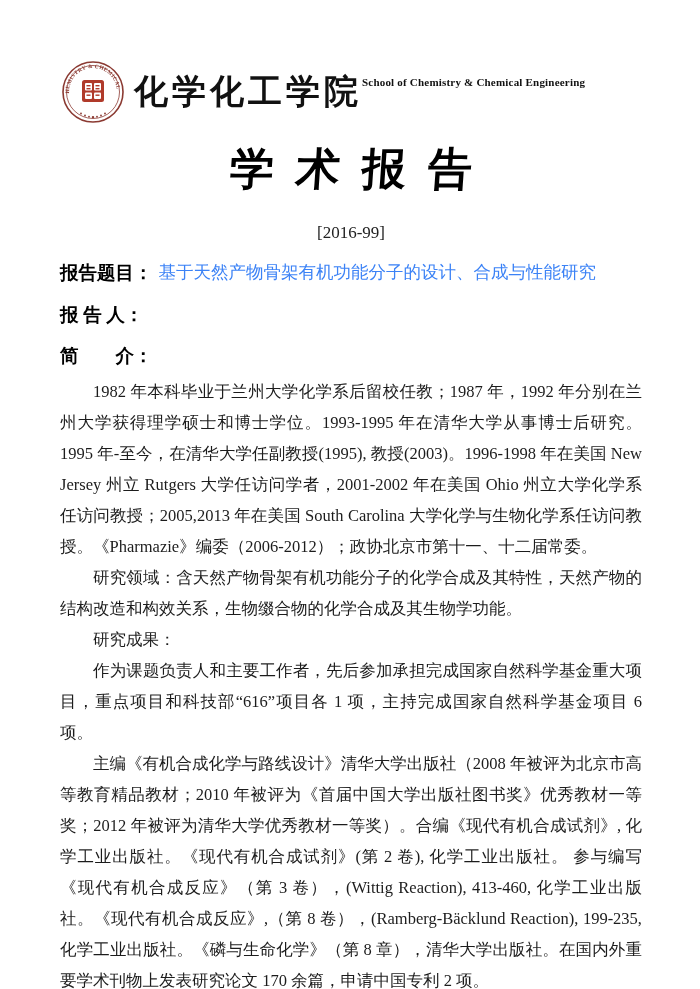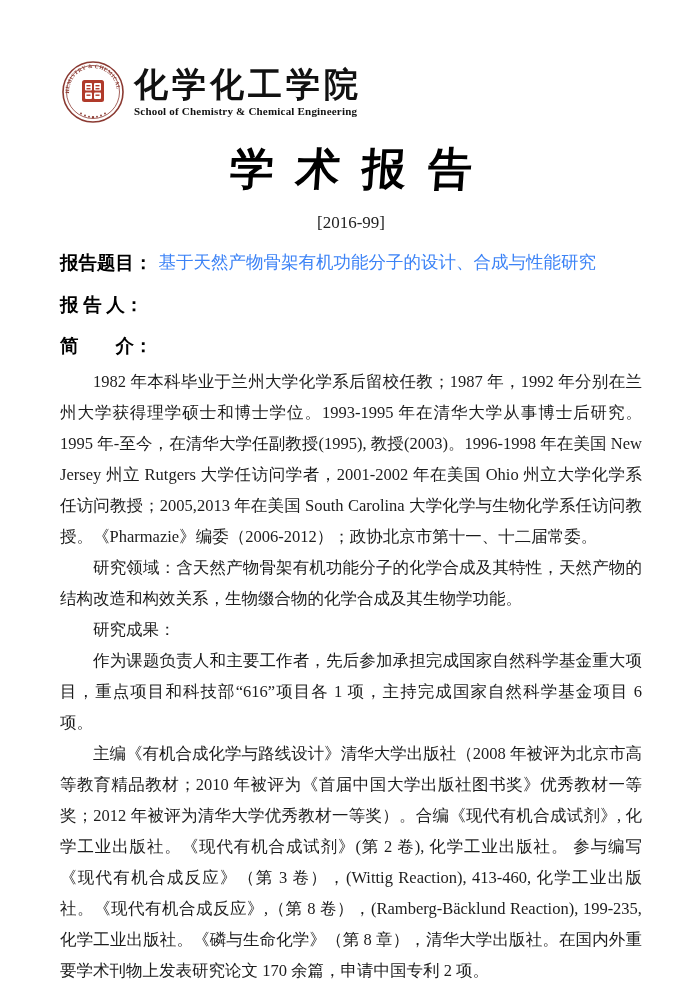--- a/index.html
+++ b/index.html
@@ -11,21 +11,21 @@
     margin: 0 auto;
     background: #ffffff;
     color: #1c1c1c;
     font-family: "Liberation Serif", "DejaVu Serif", serif;
     padding: 58px 58px 0 60px;
     overflow: hidden;
   }
   
   .logo-row { display: flex; align-items: center; gap: 8px; height: 68px; }
   .seal { width: 66px; height: 66px; flex: 0 0 auto; }
-  .logo-text { display: flex; flex-direction: column; }
+  .logo-text { display: flex; flex-direction: row; }
   .logo-zh {
     font-size: 34px; font-weight: 900; letter-spacing: 4px;
     line-height: 1.05; color: #111;
     font-family: "Liberation Serif", "DejaVu Serif", serif;
   }
   .logo-en {
     font-size: 11px; font-weight: 700; color: #111; letter-spacing: 0.2px;
     margin-top: 2px;
   }
   
@@ -35,21 +35,21 @@
     font-size: 44px;
     font-weight: 900;
     letter-spacing: 22px;
     text-indent: 22px; 
     color: #000;
     transform: skewX(-4deg);
   }
   .doc-number {
     text-align: center;
     font-size: 17px;
-    margin-top: 14px;
+    margin-top: 24px;
     color: #222;
   }
   
   .meta-row { display: flex; align-items: flex-start; margin-top: 17px; }
   .meta-label {
     font-weight: 700; font-size: 18.5px; white-space: pre; color: #000;
     flex: 0 0 auto;
   }
   .meta-value { font-size: 17.5px; margin-left: 6px; color: #3b82f6; }
   .intro-heading { margin-top: 16px; }

